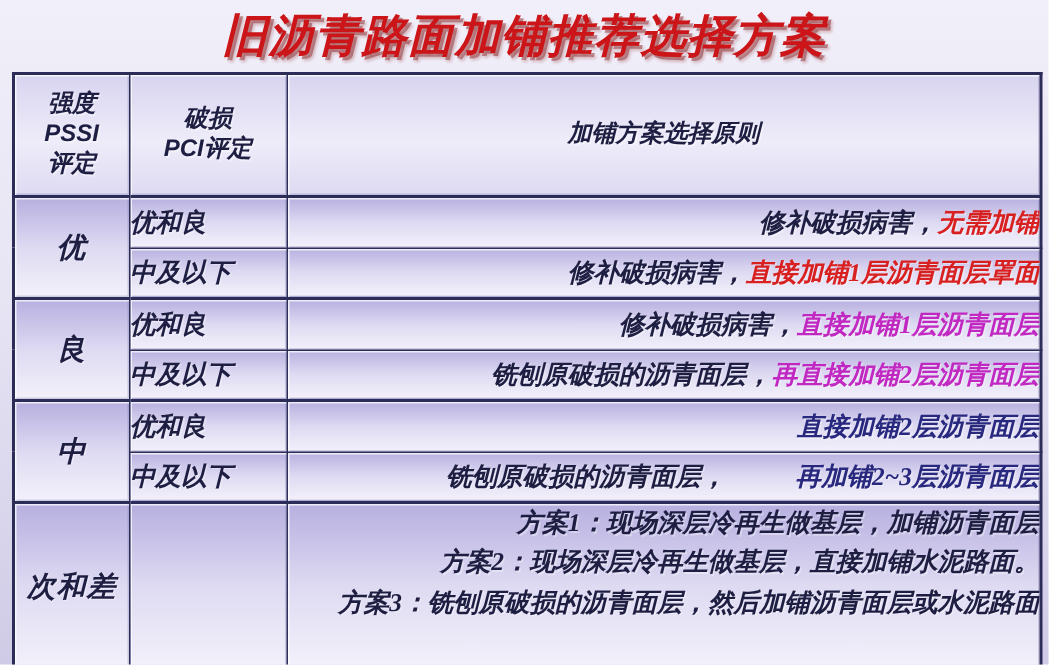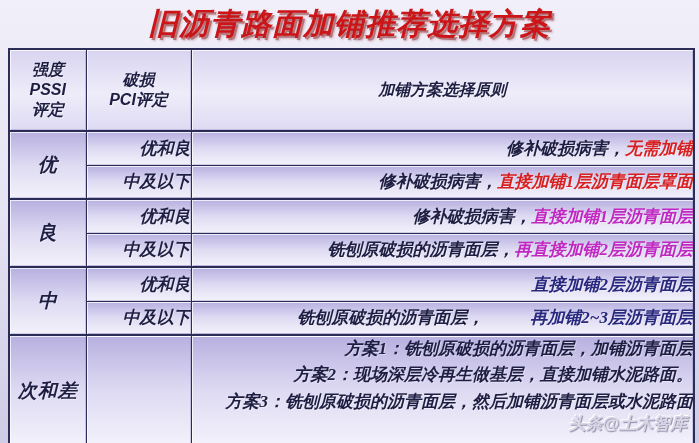--- a/index.html
+++ b/index.html
@@ -65,21 +65,21 @@
   tr.h-head  { height: 82px; }
   tr.h-row   { height: 34px; }
   tr.h-last  { height: 111px; }
   td.pssi {
     text-align: center;
     vertical-align: middle;
     font-size: 19px;
     letter-spacing: 1px;
   }
   td.pci {
-    text-align: right;
+    text-align: left;
     vertical-align: middle;
     font-size: 17px;
   }
   td.plan {
     text-align: right;
     vertical-align: middle;
     font-size: 17px;
     padding-left: 9px;
     padding-right: 4px;
     font-family: Liberation Serif, serif;
@@ -162,23 +162,22 @@
     </tr>
     <tr class="h-row">
       <td class="pci">中及以下</td>
       <td class="plan"><span>铣刨原破损的沥青面层，</span><span class="acc-navy">再加铺2~3层沥青面层</span></td>
     </tr>
 
     <tr class="h-last group-start">
       <td class="pssi c-poor">次和差</td>
       <td class="pci"></td>
       <td class="plan plan-multi">
-        <div>方案1：铣刨原破损的沥青面层，加铺沥青面层</div>
+        <div>方案1：现场深层冷再生做基层，加铺沥青面层</div>
         <div>方案2：现场深层冷再生做基层，直接加铺水泥路面。</div>
         <div>方案3：铣刨原破损的沥青面层，然后加铺沥青面层或水泥路面</div>
       </td>
     </tr>
   </tbody>
     </table>
 
-  <div class="watermark">头条@土木智库</div>
 
 </div>
 
 </body></html>

